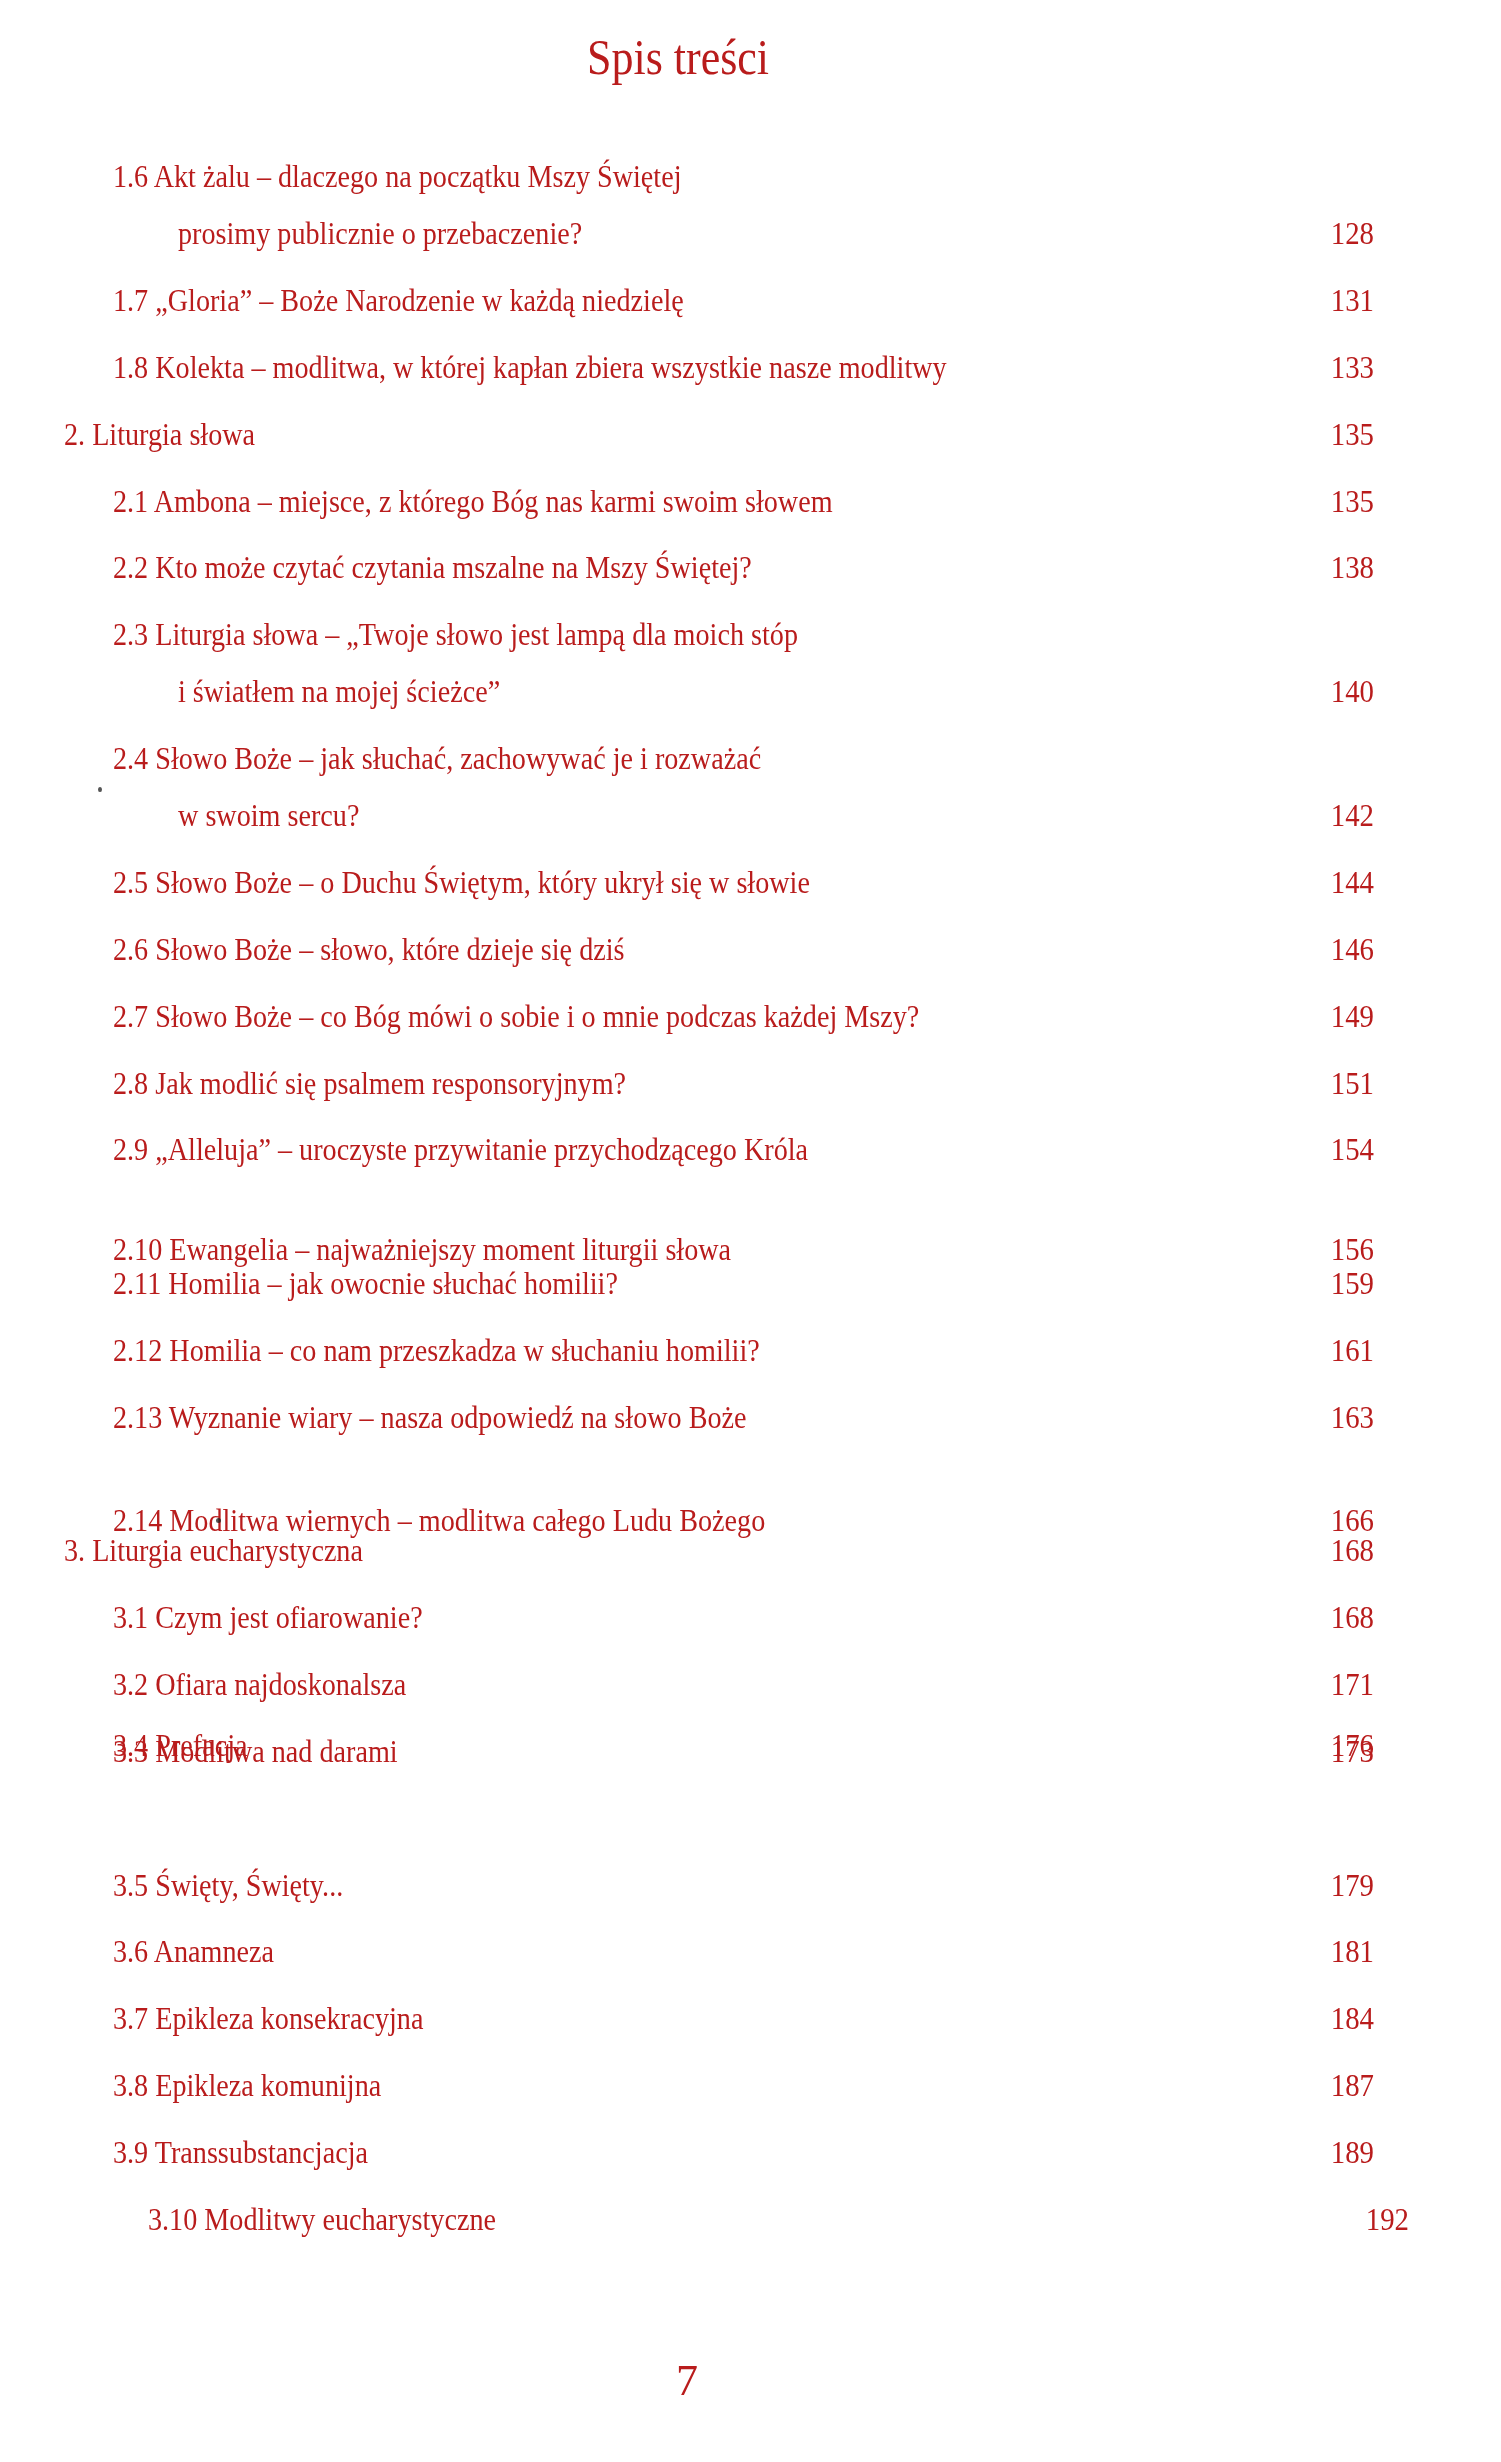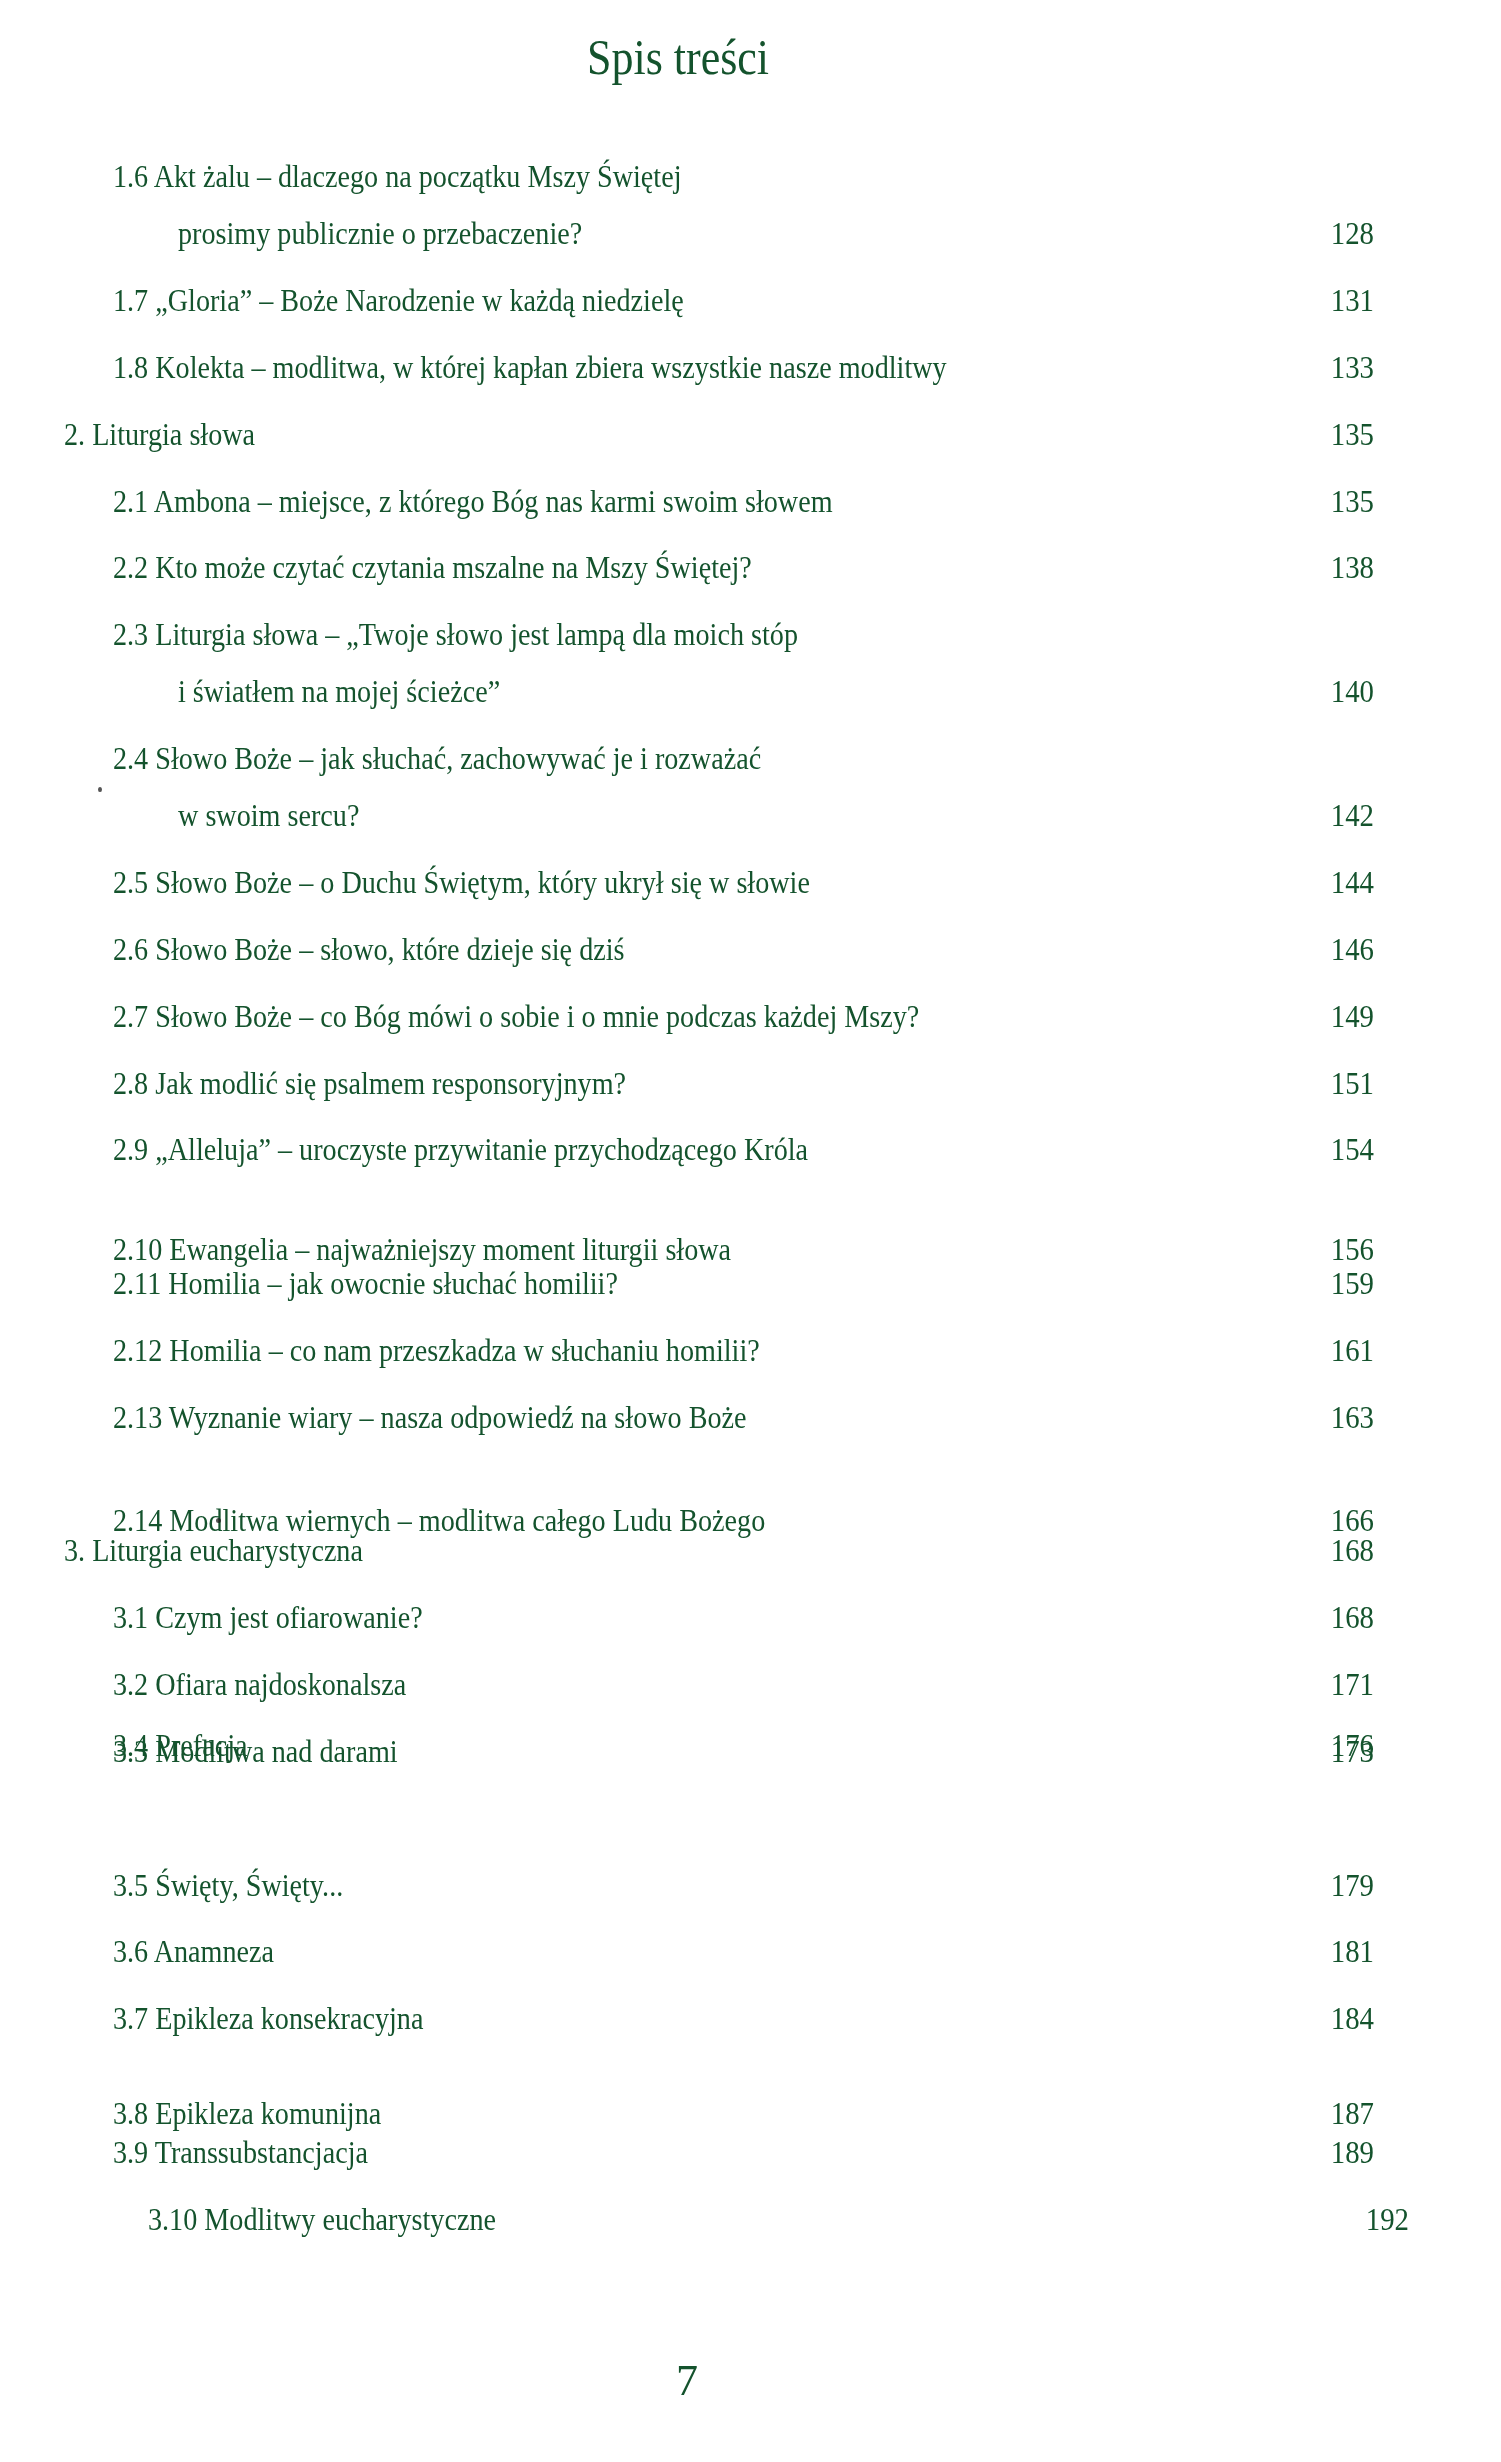--- a/index.html
+++ b/index.html
@@ -5,21 +5,21 @@
   html, body {
     margin: 0;
     padding: 0;
     background: #ffffff;
   }
   .page {
     position: relative;
     width: 1502px;
     height: 2433px;
     background: #ffffff;
-    color: #14532d;
+    color: #b91c1c;
     font-family: "Liberation Serif", "DejaVu Serif", serif;
     overflow: hidden;
   }
   .title {
     position: absolute;
     top: 32px;
     left: 0;
     width: 1356px;            
     text-align: center;
     font-size: 50px;
@@ -187,21 +187,21 @@
         <span class="toc-page">179</span>
       </div>
       <div class="toc-row" style="top: 1934px;">
         <span class="toc-text indent-l2">3.6 Anamneza</span>
         <span class="toc-page">181</span>
       </div>
       <div class="toc-row" style="top: 2001px;">
         <span class="toc-text indent-l2">3.7 Epikleza konsekracyjna</span>
         <span class="toc-page">184</span>
       </div>
-      <div class="toc-row" style="top: 2068px; margin-top: 28px;">
+      <div class="toc-row" style="top: 2068px;">
         <span class="toc-text indent-l2">3.8 Epikleza komunijna</span>
         <span class="toc-page">187</span>
       </div>
       <div class="toc-row" style="top: 2135px;">
         <span class="toc-text indent-l2">3.9 Transsubstancjacja</span>
         <span class="toc-page">189</span>
       </div>
       <div class="toc-row" style="top: 2202px; margin-left: 35px;">
         <span class="toc-text indent-l2">3.10 Modlitwy eucharystyczne</span>
         <span class="toc-page">192</span>

